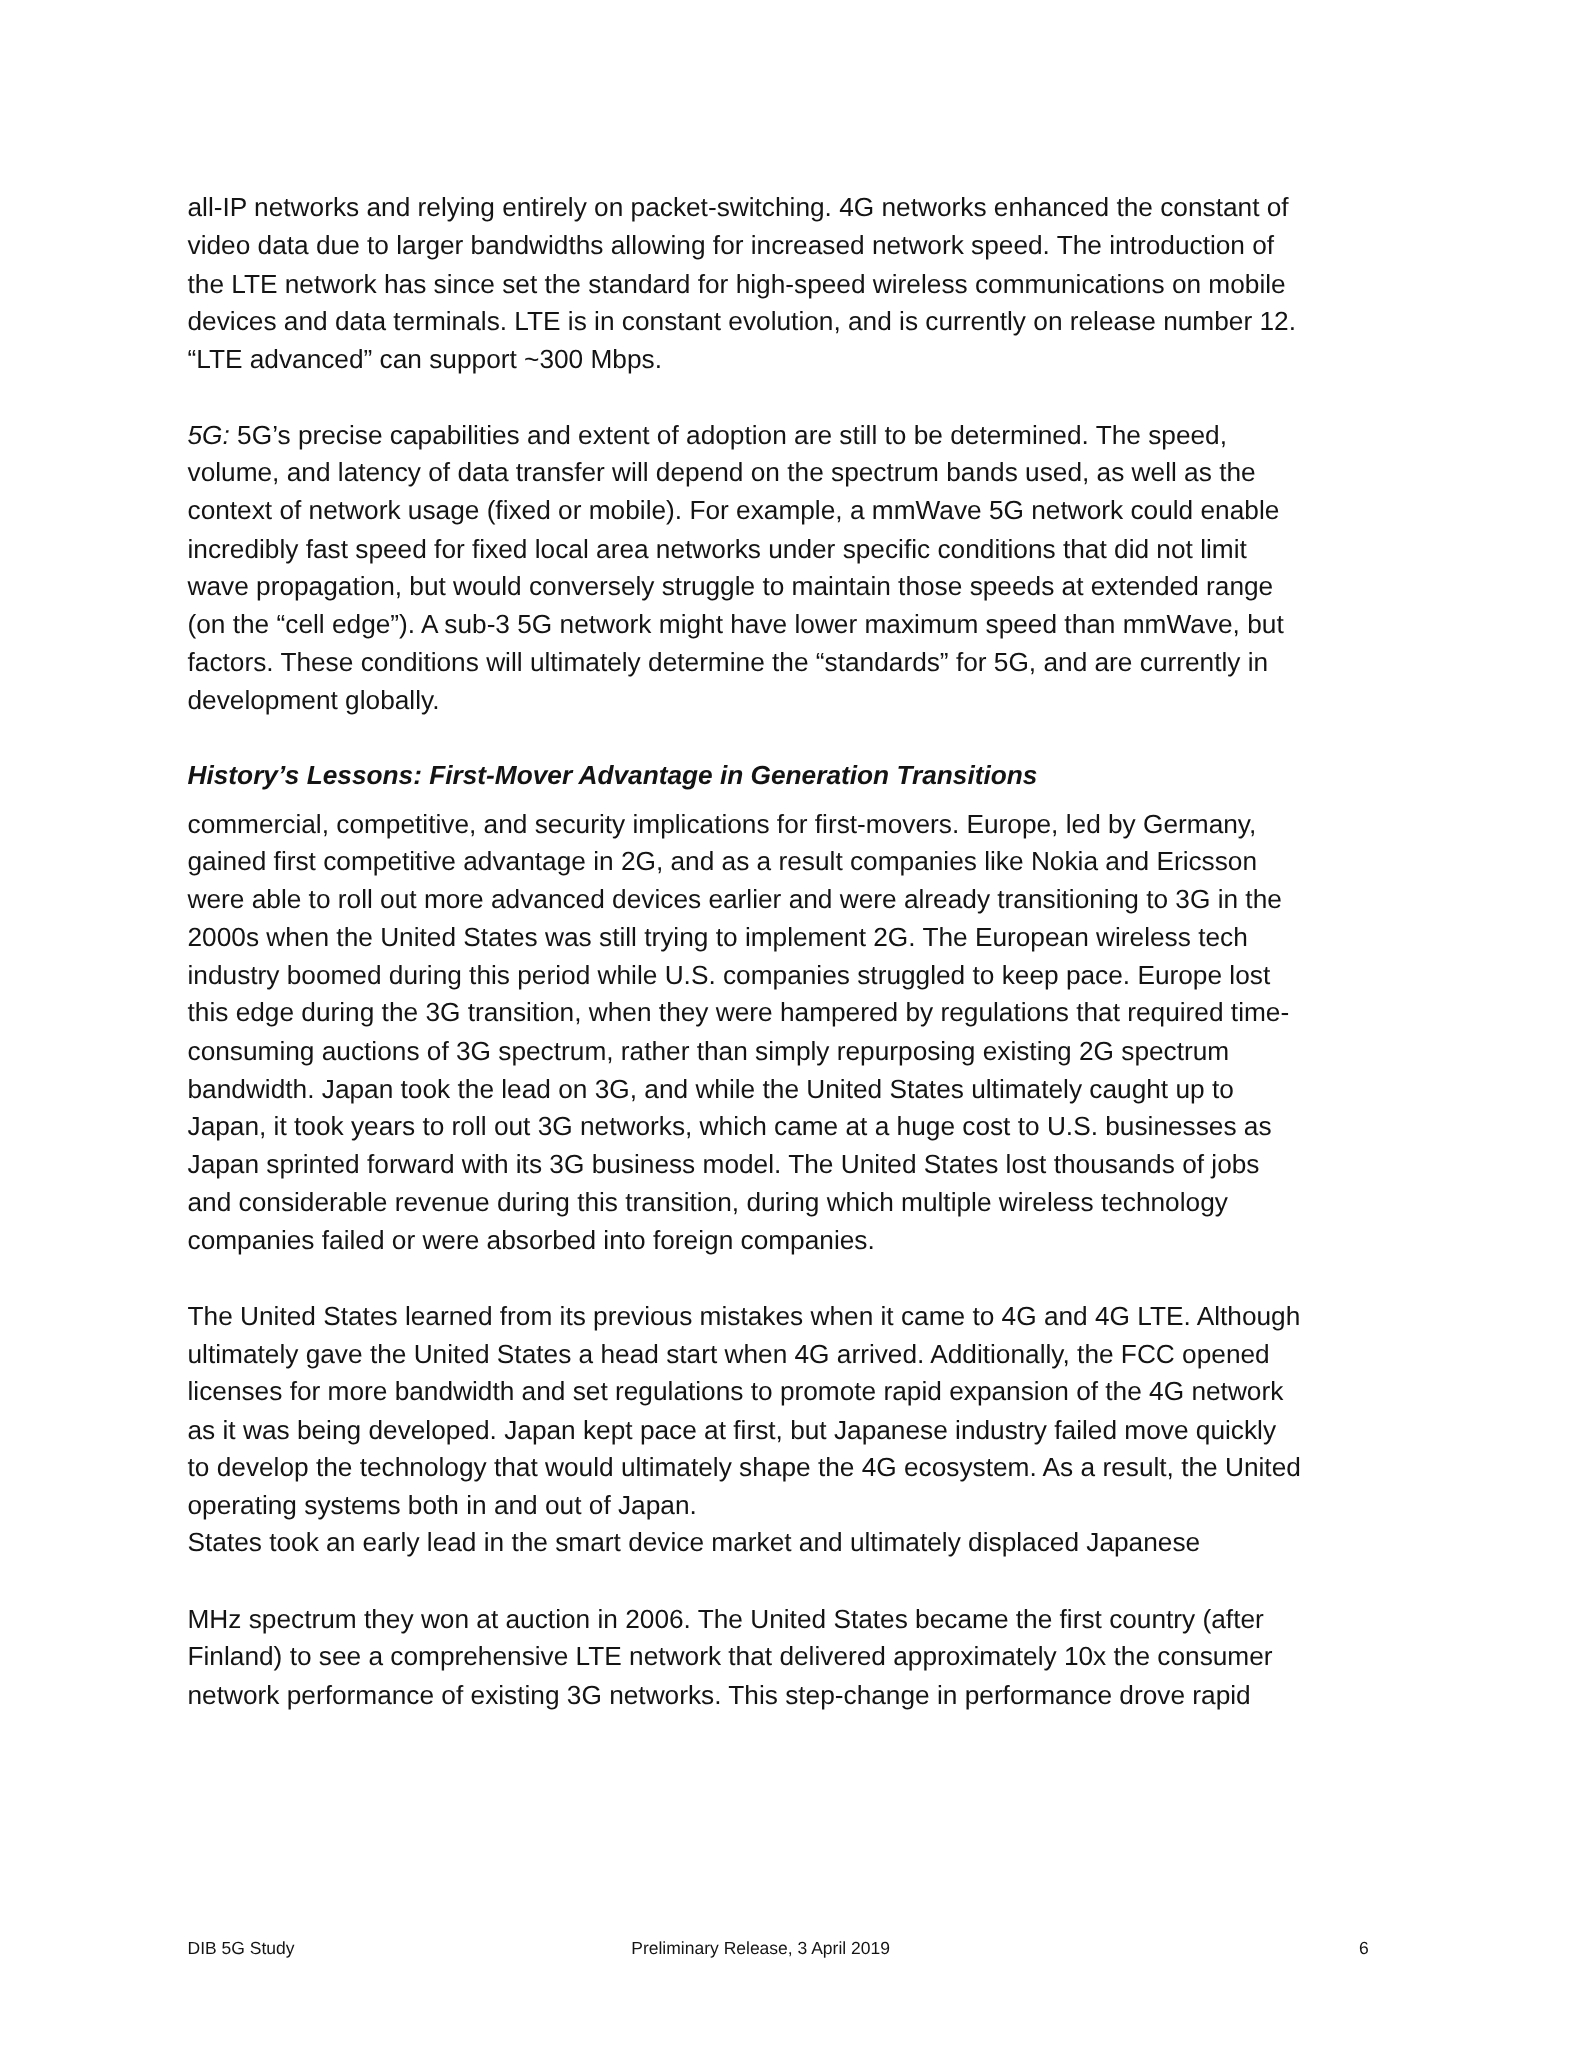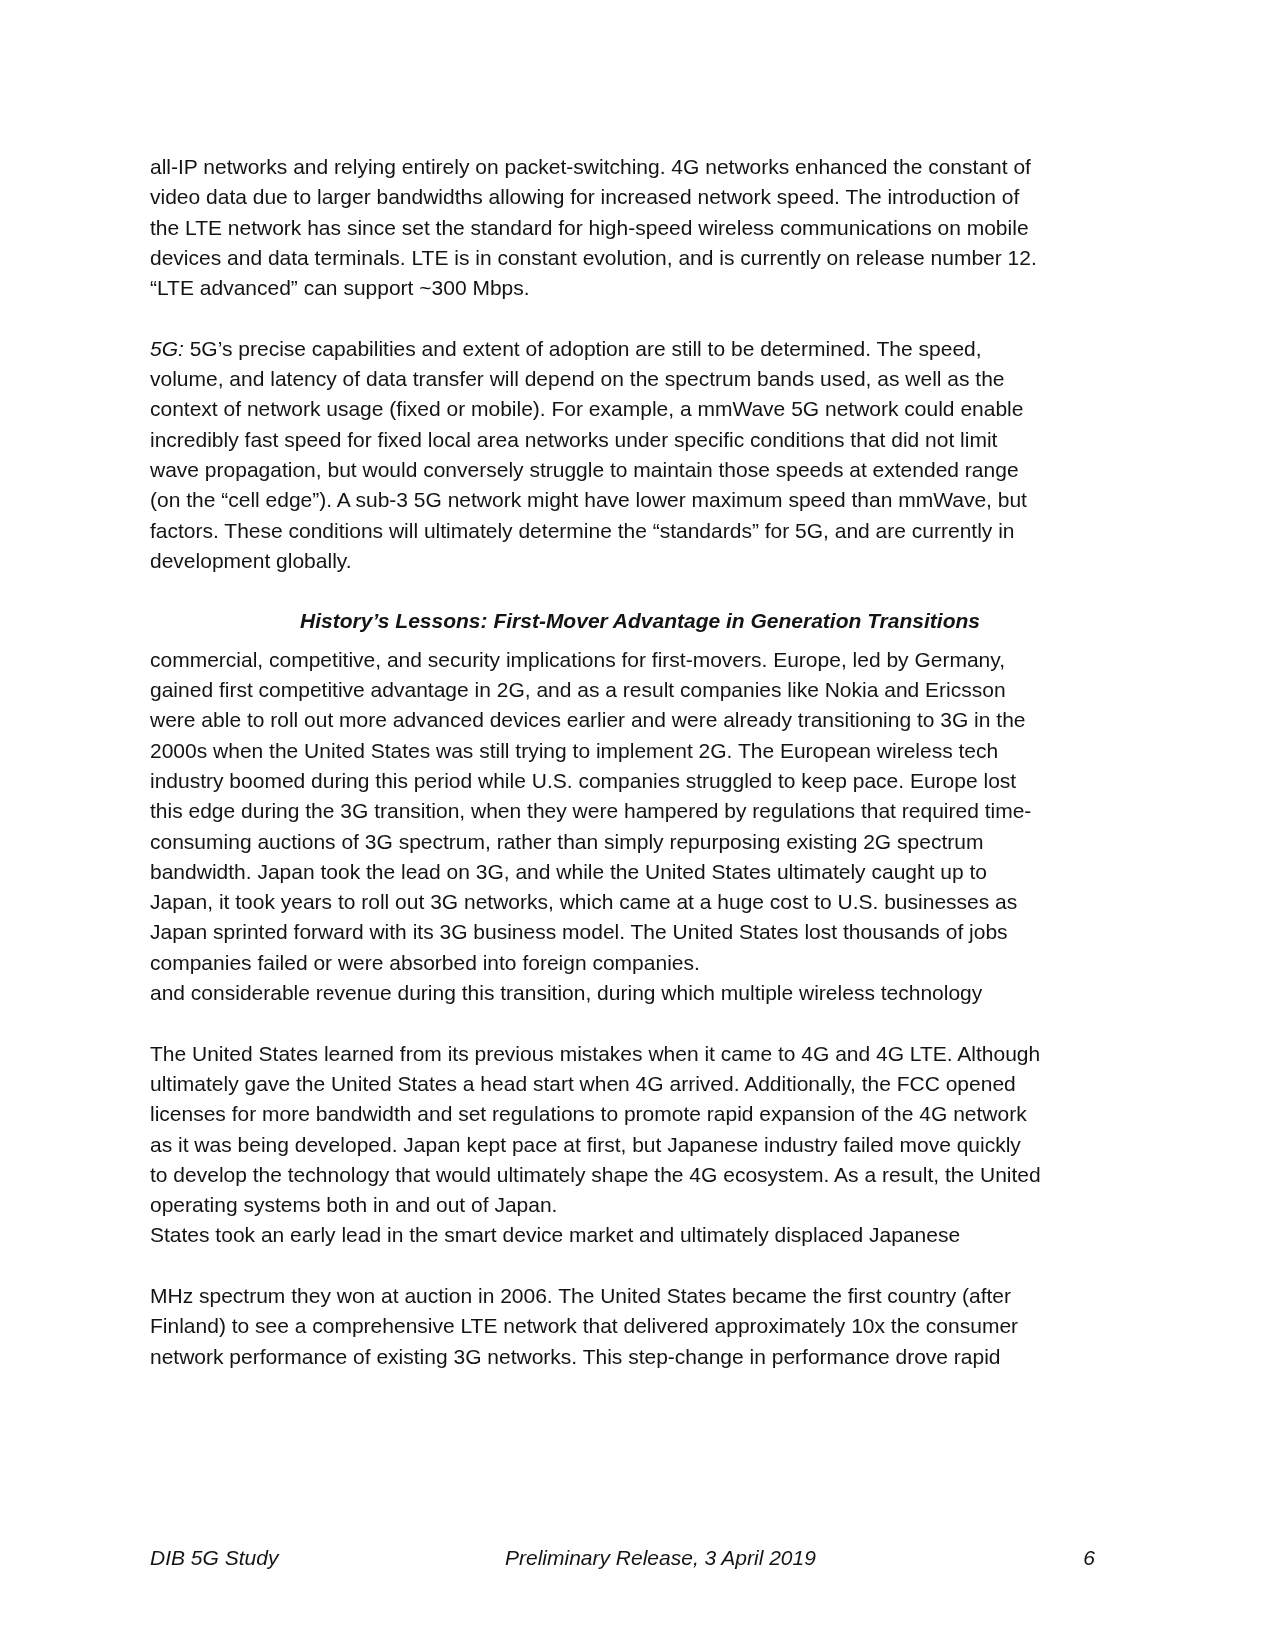--- a/index.html
+++ b/index.html
@@ -32,31 +32,29 @@
     }
     .lead-italic {
       font-style: italic;
     }
     .section-heading {
       font-weight: bold;
       font-style: italic;
       font-size: 21px;
       line-height: 30.3px;
       margin: 0 0 8px 0;
-      text-align: center;
     }
     .footer {
       position: absolute;
       top: 1543px;
       left: 150px;
       width: 945px;
       height: 30px;
-      font-size: 21px;
+      font-size: 14px;
       line-height: 30px;
-      font-style: italic;
     }
     .footer-left { position: absolute; left: 0; top: 0; }
     .footer-center { position: absolute; left: 355px; top: 0; }
     .footer-right { position: absolute; right: 0; top: 0; }
   </style>
 </head>
 <body>
 
 <div class="page-body">
 
@@ -85,22 +83,22 @@
     <span class="line">commercial, competitive, and security implications for first-movers. Europe, led by Germany,</span>
     <span class="line">gained first competitive advantage in 2G, and as a result companies like Nokia and Ericsson</span>
     <span class="line">were able to roll out more advanced devices earlier and were already transitioning to 3G in the</span>
     <span class="line">2000s when the United States was still trying to implement 2G. The European wireless tech</span>
     <span class="line">industry boomed during this period while U.S. companies struggled to keep pace. Europe lost</span>
     <span class="line">this edge during the 3G transition, when they were hampered by regulations that required time-</span>
     <span class="line">consuming auctions of 3G spectrum, rather than simply repurposing existing 2G spectrum</span>
     <span class="line">bandwidth. Japan took the lead on 3G, and while the United States ultimately caught up to</span>
     <span class="line">Japan, it took years to roll out 3G networks, which came at a huge cost to U.S. businesses as</span>
     <span class="line">Japan sprinted forward with its 3G business model. The United States lost thousands of jobs</span>
+    <span class="line">and considerable revenue during this transition, during which multiple wireless technology</span>
     <span class="line">companies failed or were absorbed into foreign companies.</span>
-    <span class="line">and considerable revenue during this transition, during which multiple wireless technology</span>
   </p>
 
   <p class="para">
     <span class="line">The United States learned from its previous mistakes when it came to 4G and 4G LTE. Although</span>
     <span class="line">ultimately gave the United States a head start when 4G arrived. Additionally, the FCC opened</span>
     <span class="line">licenses for more bandwidth and set regulations to promote rapid expansion of the 4G network</span>
     <span class="line">as it was being developed. Japan kept pace at first, but Japanese industry failed move quickly</span>
     <span class="line">to develop the technology that would ultimately shape the 4G ecosystem. As a result, the United</span>
     <span class="line">operating systems both in and out of Japan.</span>
     <span class="line">States took an early lead in the smart device market and ultimately displaced Japanese</span>

